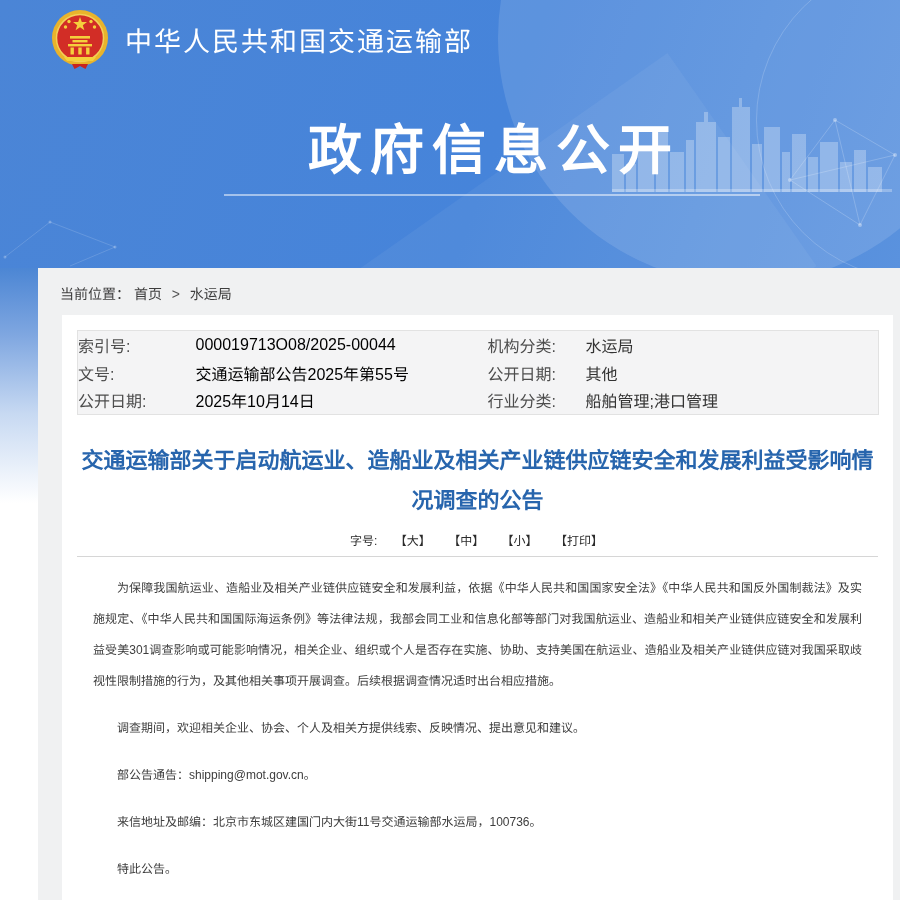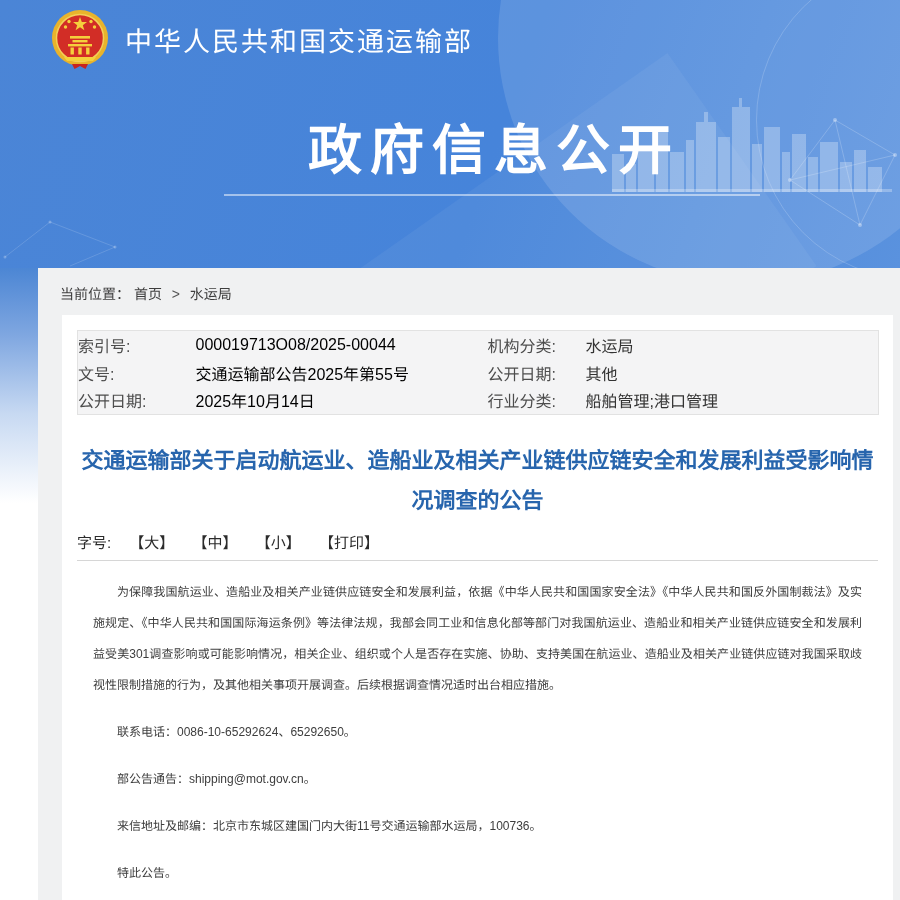--- a/index.html
+++ b/index.html
@@ -74,21 +74,21 @@
   table.meta td{height:28px;font-size:16px;padding:0;vertical-align:middle;white-space:nowrap;overflow:hidden;}
   td.lbl1{width:118px;padding-left:18px;color:var(--label-gray);}
   td.val1{width:292px;color:#000000;}
   td.lbl2{width:98px;color:var(--label-gray);}
   td.val2{width:293px;color:#333;}
   .doc-title{
     margin:26px auto 10px;max-width:796px;text-align:center;
     font-size:22px;font-weight:700;color:var(--title-blue);line-height:40px;
   }
   .controls{
-    text-align:left;font-size:15px;color:#2b2b2b;margin:4px 2px 8px 0;
+    text-align:center;font-size:12px;color:#2b2b2b;margin:4px 2px 8px 0;
   }
   .controls .ctl{margin-left:14px;cursor:pointer;}
   .controls .ctl-label{margin-left:0;}
   .divider{border-top:1px solid #d6d6d6;margin:0 0 14px;}
   .body-text p{
     font-size:12px;color:var(--text-dark);line-height:31px;margin:16px;
     text-indent:2em;text-align:justify;
   }
 </style>
 </head>
@@ -221,20 +221,20 @@
       <span class="ctl">【大】</span>
       <span class="ctl">【中】</span>
       <span class="ctl">【小】</span>
       <span class="ctl">【打印】</span>
     </div>
 
     <div class="divider"></div>
 
     <div class="body-text">
       <p>为保障我国航运业、造船业及相关产业链供应链安全和发展利益，依据《中华人民共和国国家安全法》《中华人民共和国反外国制裁法》及实施规定、《中华人民共和国国际海运条例》等法律法规，我部会同工业和信息化部等部门对我国航运业、造船业和相关产业链供应链安全和发展利益受美301调查影响或可能影响情况，相关企业、组织或个人是否存在实施、协助、支持美国在航运业、造船业及相关产业链供应链对我国采取歧视性限制措施的行为，及其他相关事项开展调查。后续根据调查情况适时出台相应措施。</p>
-      <p>联系电话：0086-10-65292624、65292650。</p>
+      <p>调查期间，欢迎相关企业、协会、个人及相关方提供线索、反映情况、提出意见和建议。</p>
       <p>部公告通告：shipping@mot.gov.cn。</p>
       <p>来信地址及邮编：北京市东城区建国门内大街11号交通运输部水运局，100736。</p>
       <p>特此公告。</p>
     </div>
 
   </div>
 </div>
 
 </body></html>

